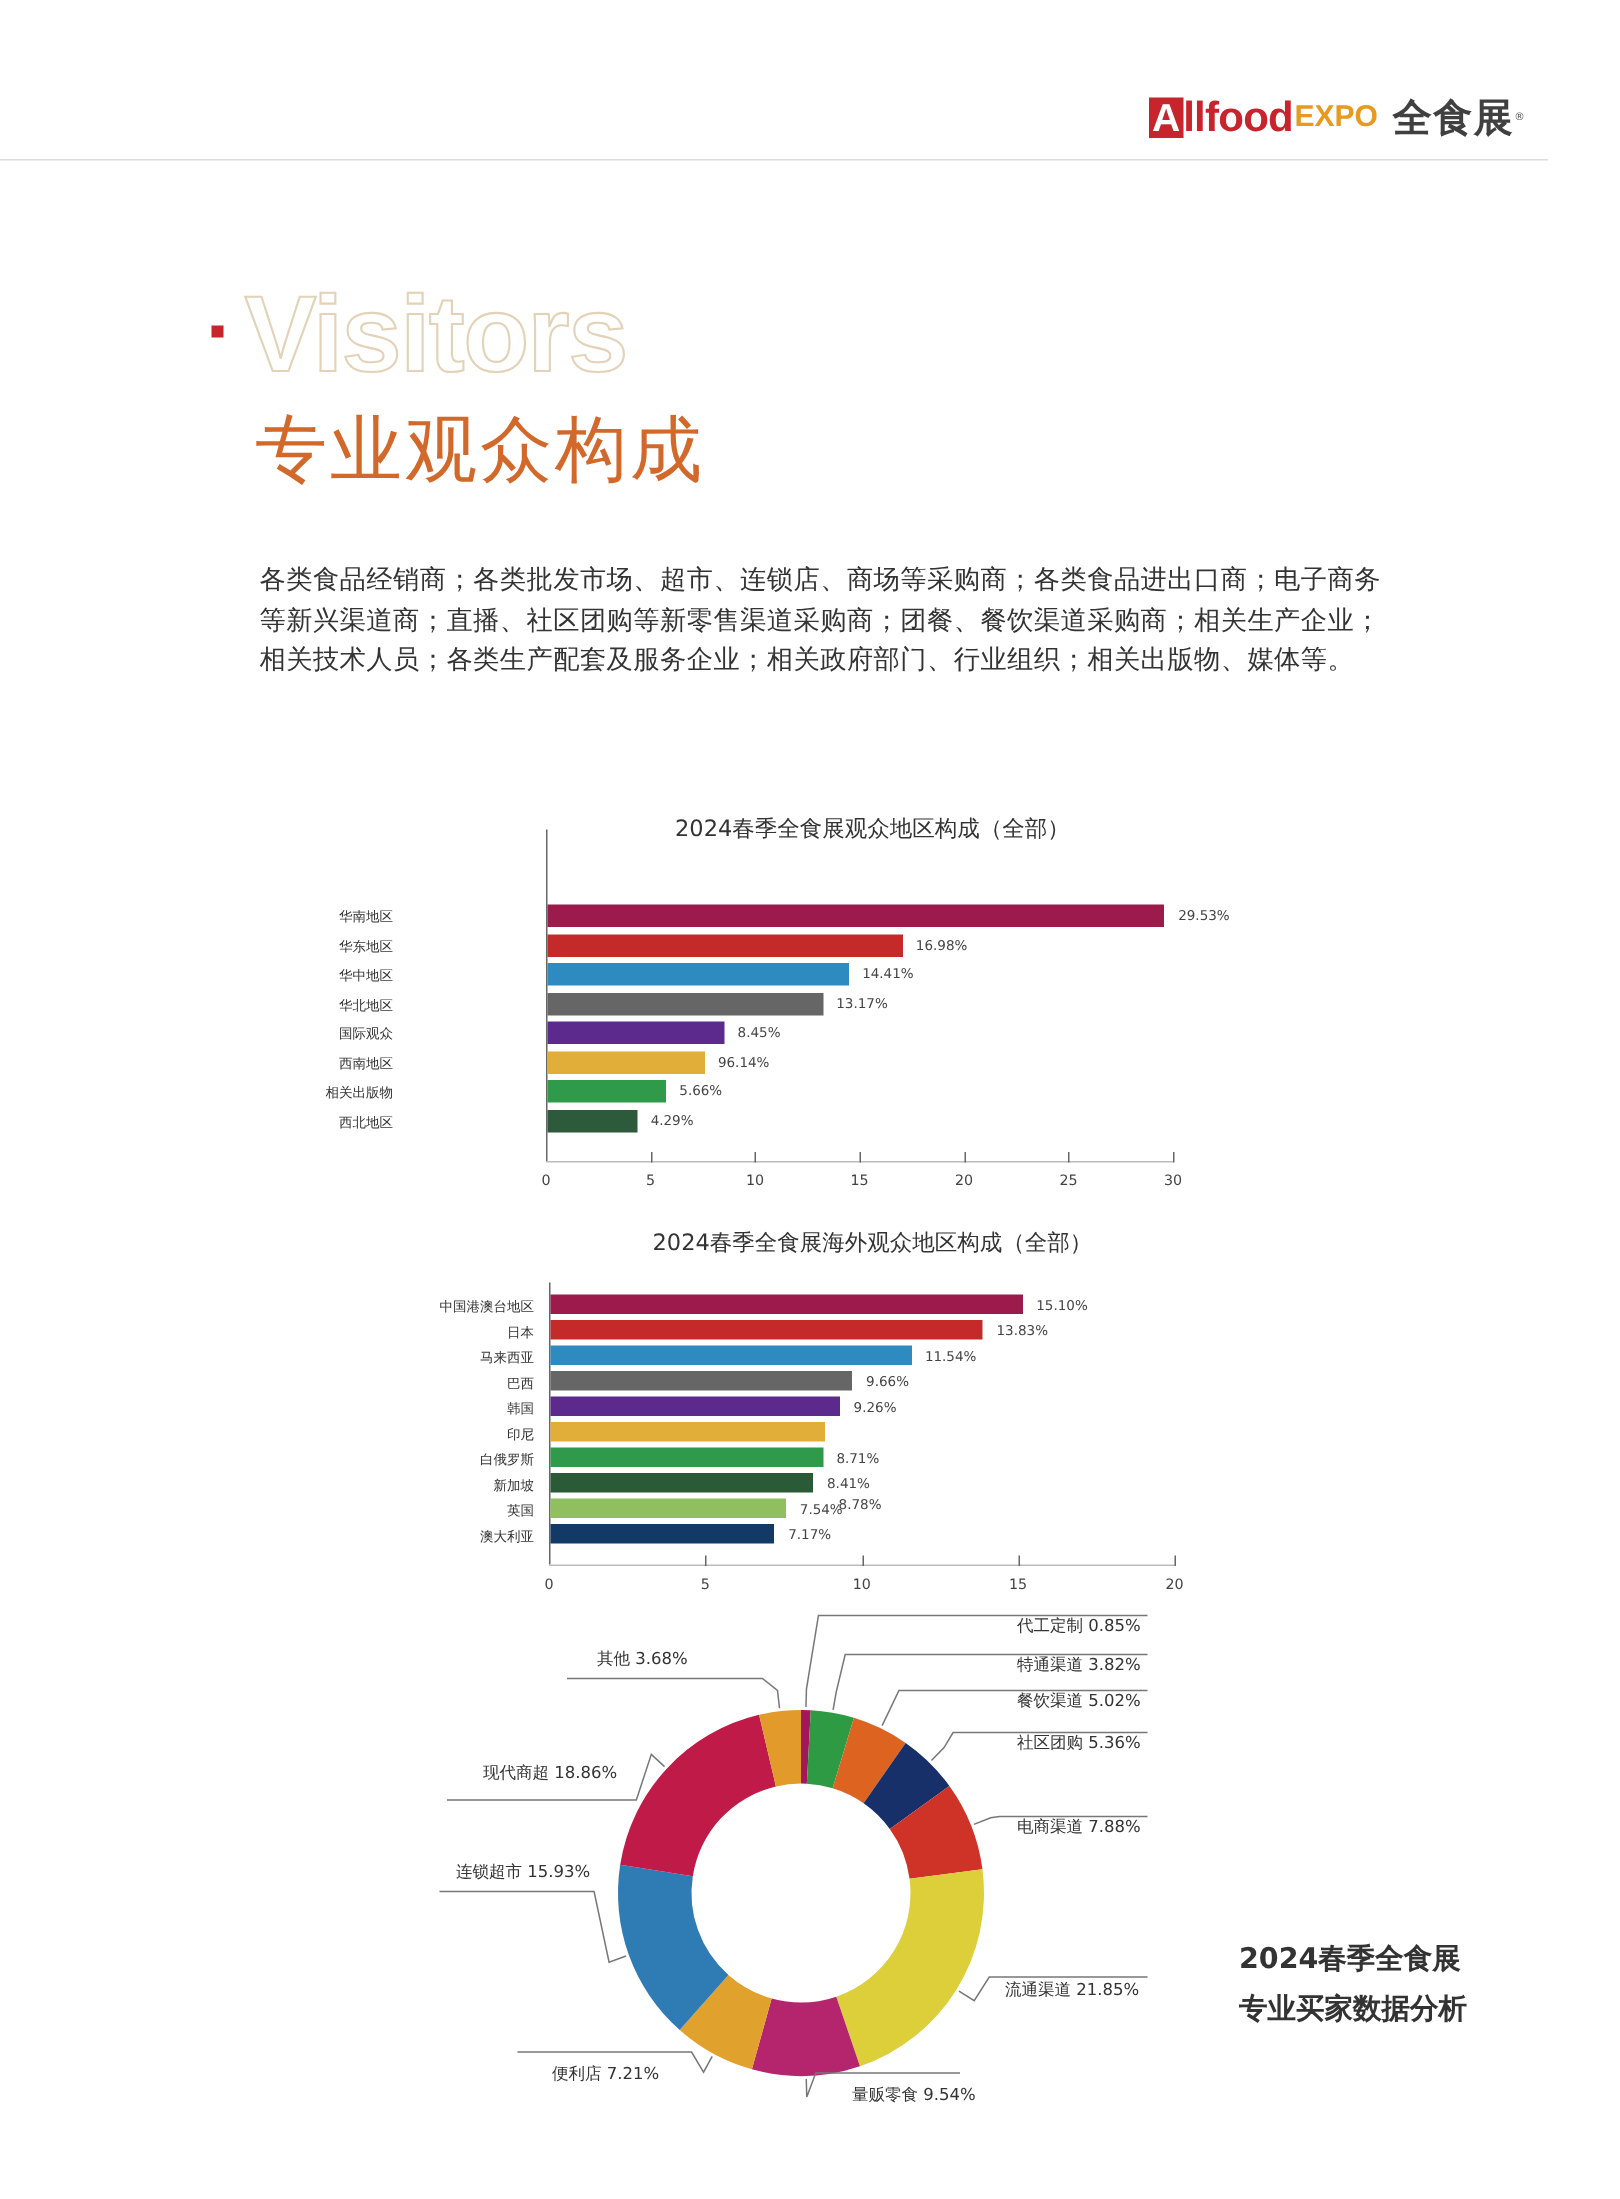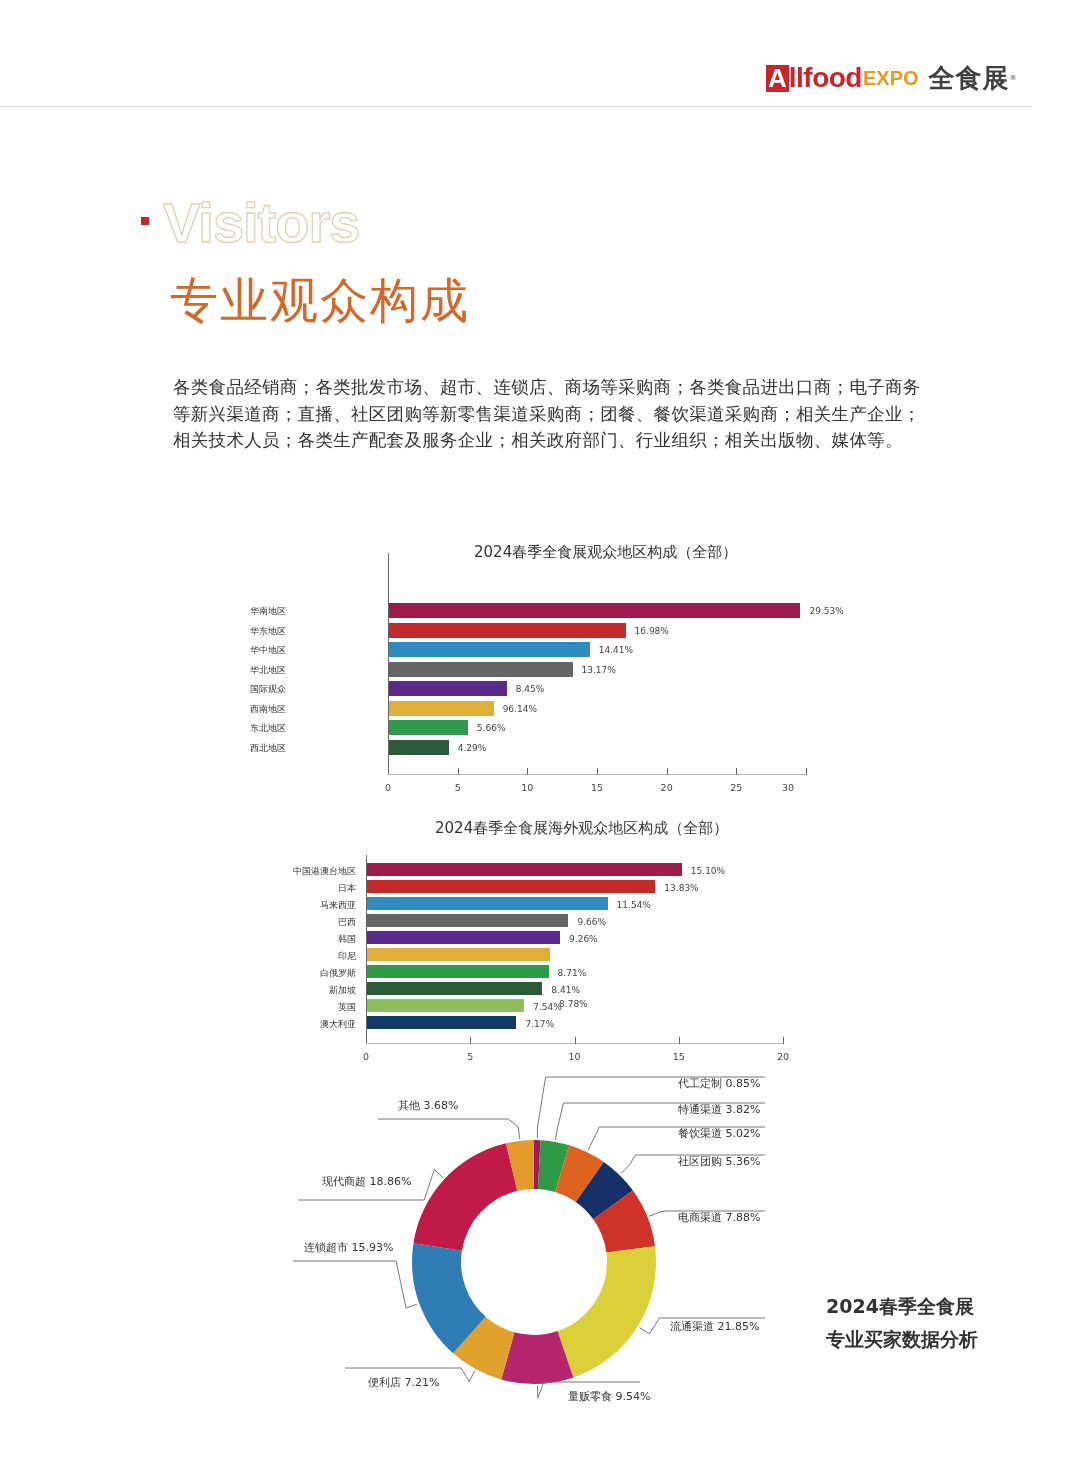--- a/index.html
+++ b/index.html
@@ -9,21 +9,21 @@
   
   .logo { left:766px; top:60px; height:36px; display:flex; align-items:center; white-space:nowrap; }
   .logo-a { background:#c8242b; color:#fff; font-family:"Liberation Sans",sans-serif; font-weight:bold; font-size:26px; line-height:27px; padding:0 2px; }
   .logo-food { color:#c8242b; font-family:"Liberation Sans",sans-serif; font-weight:bold; font-size:28px; letter-spacing:-0.5px; }
   .logo-expo { color:#e89a1f; font-family:"Liberation Sans",sans-serif; font-weight:bold; font-size:20px; margin-left:1px; }
   .logo-cn { color:#404040; font-weight:bold; font-size:26px; margin-left:10px; letter-spacing:1px; }
   .logo-reg { font-size:7px; vertical-align:top; color:#555; }
   .header-rule { left:0; top:106px; width:1032px; height:1px; background:#dcdcdc; }
   
   .dot { left:141px; top:217px; width:8px; height:8px; background:#c8242b; }
-  .visitors { left:163px; top:168px; font-family:"Liberation Sans",sans-serif; font-weight:bold; font-size:56px; color:#fff;
+  .visitors { left:163px; top:168px; font-family:"Liberation Sans",sans-serif; font-weight:bold; font-size:72px; color:#fff;
               -webkit-text-stroke:1.4px #e3d2b8; letter-spacing:-1px; line-height:110px; }
   .subtitle { left:170px; top:270px; font-size:48px; color:#d2692a; letter-spacing:2px; line-height:60px; }
   .intro { left:173px; top:374px; width:760px; font-size:17.5px; line-height:26.5px; color:#333; letter-spacing:0.3px; }
   
   .chart-title { font-size:15px; color:#333; white-space:nowrap; }
   .cat-label { font-size:9px; color:#333; text-align:right; white-space:nowrap; }
   .val-label { font-size:9px; color:#444; white-space:nowrap; }
   .tick-label { font-size:9.5px; color:#444; transform:translateX(-50%); }
   .axis-line { background:#666; }
   .bar { height:15px; }
@@ -40,56 +40,56 @@
     <span class="logo-cn">全食展</span>
     <span class="logo-reg">®</span>
 </div>
 <div class="abs header-rule"></div>
 
 <div class="abs dot"></div>
 <div class="abs visitors">Visitors</div>
 <div class="abs subtitle">专业观众构成</div>
 <div class="abs intro">各类食品经销商；各类批发市场、超市、连锁店、商场等采购商；各类食品进出口商；电子商务等新兴渠道商；直播、社区团购等新零售渠道采购商；团餐、餐饮渠道采购商；相关生产企业；相关技术人员；各类生产配套及服务企业；相关政府部门、行业组织；相关出版物、媒体等。</div>
 
-<div class="abs" id="chart1" style="left:0;top:0;width:988px;height:800px;pointer-events:none;margin-left:24px;">
+<div class="abs" id="chart1" style="left:0;top:0;width:988px;height:800px;pointer-events:none;">
     <div class="chart-title" style="position: absolute; left: 450px; top: 543px;">2024春季全食展观众地区构成（全部）</div>
     <div class="axis-line" style="position: absolute; left: 364px; top: 553px; width: 1px; height: 221px;"></div>
     <div class="axis-line" style="position: absolute; left: 364px; top: 774px; width: 418px; height: 1px; background: rgb(187, 187, 187);"></div>
     <div class="tick-label" style="position: absolute; left: 364px; top: 782px;">0</div>
     <div class="axis-line" style="position: absolute; left: 433.667px; top: 768px; width: 1px; height: 7px;"></div>
     <div class="tick-label" style="position: absolute; left: 433.667px; top: 782px;">5</div>
     <div class="axis-line" style="position: absolute; left: 503.333px; top: 768px; width: 1px; height: 7px;"></div>
     <div class="tick-label" style="position: absolute; left: 503.333px; top: 782px;">10</div>
     <div class="axis-line" style="position: absolute; left: 573px; top: 768px; width: 1px; height: 7px;"></div>
     <div class="tick-label" style="position: absolute; left: 573px; top: 782px;">15</div>
     <div class="axis-line" style="position: absolute; left: 642.667px; top: 768px; width: 1px; height: 7px;"></div>
     <div class="tick-label" style="position: absolute; left: 642.667px; top: 782px;">20</div>
     <div class="axis-line" style="position: absolute; left: 712.333px; top: 768px; width: 1px; height: 7px;"></div>
     <div class="tick-label" style="position: absolute; left: 712.333px; top: 782px;">25</div>
     <div class="axis-line" style="position: absolute; left: 782px; top: 768px; width: 1px; height: 7px;"></div>
-    <div class="tick-label" style="position: absolute; left: 764px; top: 782px;">30</div>
+    <div class="tick-label" style="position: absolute; left: 782px; top: 782px;">30</div>
     <div class="cat-label" style="position: absolute; right: 726px; top: 605px;">华南地区</div>
     <div class="bar" style="position: absolute; left: 365px; top: 603px; width: 411.451px; height: 15px; background: rgb(156, 26, 76);"></div>
     <div class="val-label" style="position: absolute; left: 785.451px; top: 606px;">29.53%</div>
     <div class="cat-label" style="position: absolute; right: 726px; top: 624.5px;">华东地区</div>
     <div class="bar" style="position: absolute; left: 365px; top: 622.5px; width: 236.588px; height: 15px; background: rgb(196, 42, 42);"></div>
     <div class="val-label" style="position: absolute; left: 610.588px; top: 625.5px;">16.98%</div>
     <div class="cat-label" style="position: absolute; right: 726px; top: 644px;">华中地区</div>
     <div class="bar" style="position: absolute; left: 365px; top: 642px; width: 200.779px; height: 15px; background: rgb(46, 139, 192);"></div>
     <div class="val-label" style="position: absolute; left: 574.779px; top: 645px;">14.41%</div>
     <div class="cat-label" style="position: absolute; right: 726px; top: 663.5px;">华北地区</div>
     <div class="bar" style="position: absolute; left: 365px; top: 661.5px; width: 183.502px; height: 15px; background: rgb(102, 102, 102);"></div>
     <div class="val-label" style="position: absolute; left: 557.502px; top: 664.5px;">13.17%</div>
     <div class="cat-label" style="position: absolute; right: 726px; top: 683px;">国际观众</div>
     <div class="bar" style="position: absolute; left: 365px; top: 681px; width: 117.737px; height: 15px; background: rgb(91, 42, 140);"></div>
     <div class="val-label" style="position: absolute; left: 491.737px; top: 684px;">8.45%</div>
     <div class="cat-label" style="position: absolute; right: 726px; top: 702.5px;">西南地区</div>
     <div class="bar" style="position: absolute; left: 365px; top: 700.5px; width: 104.639px; height: 15px; background: rgb(226, 174, 58);"></div>
     <div class="val-label" style="position: absolute; left: 478.639px; top: 703.5px;">96.14%</div>
-    <div class="cat-label" style="position: absolute; right: 726px; top: 722px;">东北地区</div>
+    <div class="cat-label" style="position: absolute; right: 726px; top: 722px;">相关出版物</div>
     <div class="bar" style="position: absolute; left: 365px; top: 720px; width: 78.8627px; height: 15px; background: rgb(47, 154, 74);"></div>
     <div class="val-label" style="position: absolute; left: 452.863px; top: 723px;">5.66%</div>
     <div class="cat-label" style="position: absolute; right: 726px; top: 741.5px;">西北地区</div>
     <div class="bar" style="position: absolute; left: 365px; top: 739.5px; width: 59.774px; height: 15px; background: rgb(45, 90, 58);"></div>
     <div class="val-label" style="position: absolute; left: 433.774px; top: 742.5px;">4.29%</div>
   </div>
 
 <div class="abs" id="chart2" style="left:0;top:0;width:1080px;height:1070px;pointer-events:none;">
     <div class="chart-title" style="position: absolute; left: 435px; top: 819px;">2024春季全食展海外观众地区构成（全部）</div>
     <div class="axis-line" style="position: absolute; left: 366px; top: 855px; width: 1px; height: 188px;"></div>

